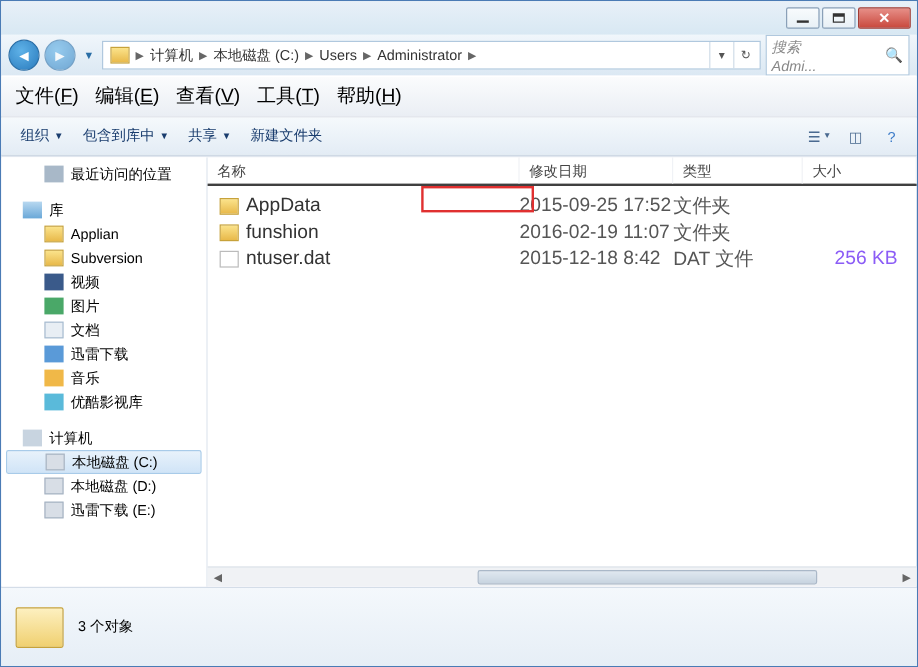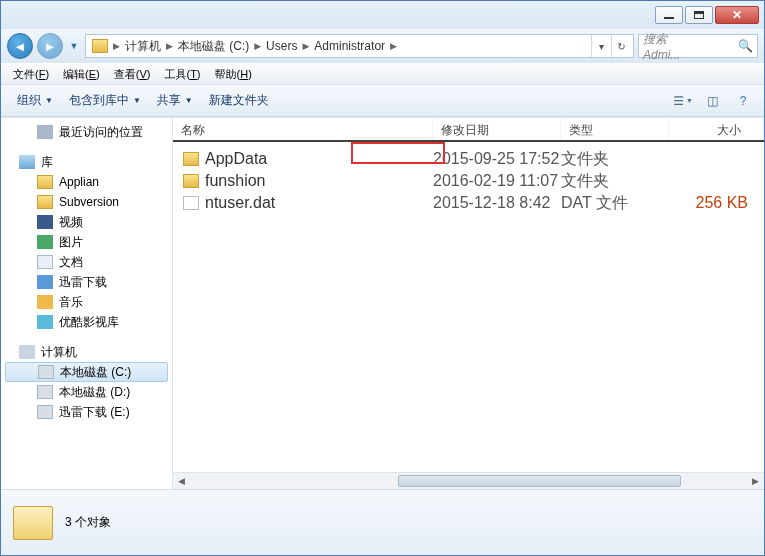--- a/index.html
+++ b/index.html
@@ -15,24 +15,24 @@
 
 .addrbar { height: 34px; background: linear-gradient(#f0f6fb,#dbe8f3); display: flex; align-items: center; padding: 0 6px; gap:4px; }
 .navbtn { width: 26px; height: 26px; border-radius: 50%; background: radial-gradient(circle at 40% 35%,#5fb2e8,#2a7bbd); border:1px solid #2a6ea6; display:flex; align-items:center; justify-content:center; color:#fff; font-size:13px; cursor:pointer; }
 .navdrop { width:14px; height:20px; display:flex; align-items:center; justify-content:center; color:#2a6ea6; font-size:9px; cursor:pointer; }
 .addrbox { flex:1; height:24px; background:#fff; border:1px solid #b0c8de; display:flex; align-items:center; padding:0 2px; font-size:12px; }
 .addrbox .folder-ic{ width:16px; height:14px; background:linear-gradient(#fbe38b,#e8b94a); border:1px solid #c7a23a; margin:0 4px;}
 .crumb { padding:0 4px; cursor:pointer; color:#333; }
 .crumb-sep { color:#666; font-size:9px; padding:0 1px; }
 .addr-right { display:flex; margin-left:auto; }
 .addr-btn { width:20px; height:22px; display:flex; align-items:center; justify-content:center; color:#555; font-size:10px; cursor:pointer; border-left:1px solid #d0dce8;}
-.searchbox { width:120px; height:24px; background:#fff; border:1px solid #b0c8de; display:flex; align-items:center; padding:0 4px; font-size:12px; color:#888; font-style:italic;gap:41px; }
+.searchbox { width:120px; height:34px; background:#fff; border:1px solid #b0c8de; display:flex; align-items:center; padding:0 4px; font-size:12px; color:#888; font-style:italic;gap:41px; }
 .search-ic{ margin-left:auto; color:#5a7aa0; font-size:12px; font-style:normal;}
 
-.menubar { height: 22px; background: linear-gradient(#fbfcfd,#eaeef4); border-top:1px solid #fff; border-bottom:1px solid #d8dde5; display:flex; align-items:center; padding:0 6px; font-size:11px; gap:2px; }
+.menubar { height: 35px; background: linear-gradient(#fbfcfd,#eaeef4); border-top:1px solid #fff; border-bottom:1px solid #d8dde5; display:flex; align-items:center; padding:0 6px; font-size:16px; gap:2px; }
 .menuitem { padding:2px 6px; cursor:pointer; }
 .menuitem u{ text-decoration:underline;}
 
 .toolbar { height: 32px; background: linear-gradient(#f5f9fc,#e3ecf5); border-bottom:1px solid #cfd9e5; display:flex; align-items:center; padding:0 8px; font-size:12px; }
 .toolbtn { padding:4px 8px; cursor:pointer; color:#1a3d6e; display:flex; align-items:center; gap:4px; }
 .toolbtn .dd{ font-size:8px; color:#1a3d6e;}
 .toolbar-right{ margin-left:auto; display:flex; gap:4px;}
 .ticonbtn{ width:26px; height:22px; border:1px solid transparent; display:flex; align-items:center; justify-content:center; cursor:pointer; color:#4a6a90;}
 .ticonbtn .dd{font-size:7px; margin-left:2px;}
 
@@ -51,27 +51,27 @@
 .ic-doc{ background:#e8eef4; border:1px solid #a8bcd0;}
 .ic-thunder{ background:#5a9ad8;}
 .ic-music{ background:#f0b848;}
 .ic-youku{ background:#5abada;}
 .ic-computer{ background:#c8d4e0;}
 .ic-drive{ background:#d8dee6; border:1px solid #a8b4c4;}
 
 .filepane { flex:1; display:flex; flex-direction:column; position:relative; }
 .colhead { height:24px; display:flex; border-bottom:2px solid #404040; font-size:12px; color:#444; }
 .ch { padding:4px 8px; border-right:1px solid #f0f2f6; }
-.ch.name{ width:260px;} .ch.date{ width:128px;} .ch.type{ width:108px;} .ch.size{ flex:1; text-align:right; padding-right:22px;}
+.ch.name{ width:260px;} .ch.date{ width:128px;} .ch.type{ width:108px;} .ch.size{ flex:1; padding-right:22px;}
 .filelist { flex:1; overflow:hidden; font-size:16px; padding-top:6px;}
 .frow { display:flex; height:22px; align-items:center; color:#333; }
 .frow .c-name{ width:260px; display:flex; align-items:center; gap:6px; padding-left:10px;}
 .frow .c-date{ width:128px; color:#555;}
 .frow .c-type{ width:108px; color:#555;}
-.frow .c-size{ flex:1; text-align:right; padding-right:16px; color:#c2410c;}
+.frow .c-size{ flex:1; text-align:right; padding-right:16px; color:#8b5cf6;}
 .frow .fic{ width:16px; height:14px; background:linear-gradient(#fbe38b,#e8b94a); border:1px solid #c7a23a;}
 .frow .fic.file{ background:#fff; border:1px solid #bbb;}
 .hl-red{ border:2px solid #e03030; position:absolute; pointer-events:none;}
 .hl1{ left:178px; top:0px; width:94px; height:22px;}
 
 .scroll-h{ height:17px; background:#f0f2f5; border-top:1px solid #dde3ea; position:relative;}
 .scroll-h .thumb{ position:absolute; left:38%; top:2px; width:48%; height:12px; background:linear-gradient(#e0e8f0,#c8d4e0); border:1px solid #aab8c8; border-radius:2px;}
 .scroll-h .arr{ position:absolute; top:0; width:17px; height:16px; display:flex; align-items:center; justify-content:center; font-size:9px; color:#666;}
 .scroll-h .arr.l{left:0;} .scroll-h .arr.r{right:0;}
 

